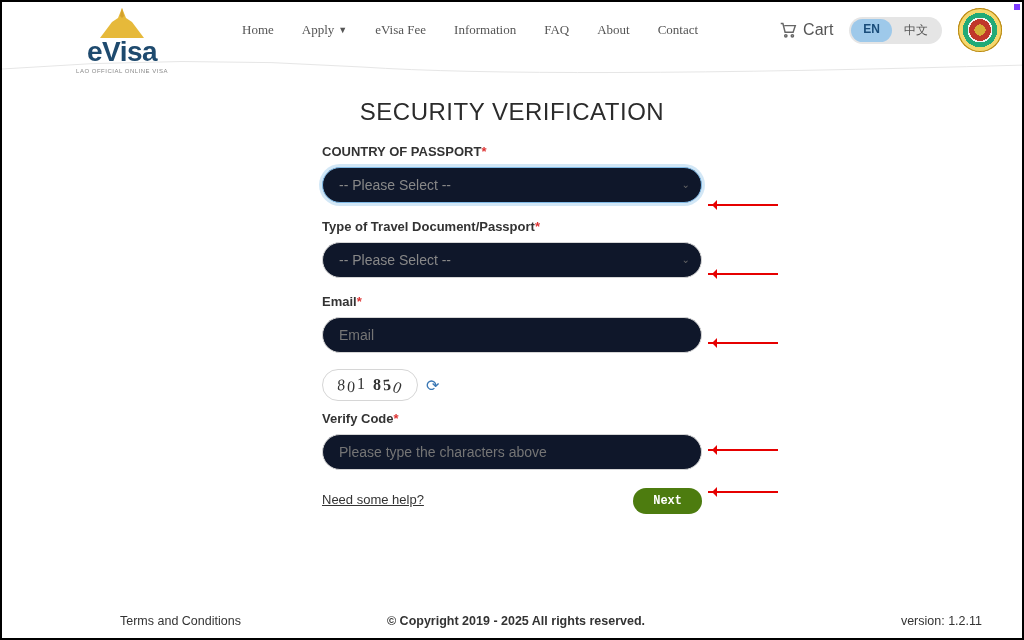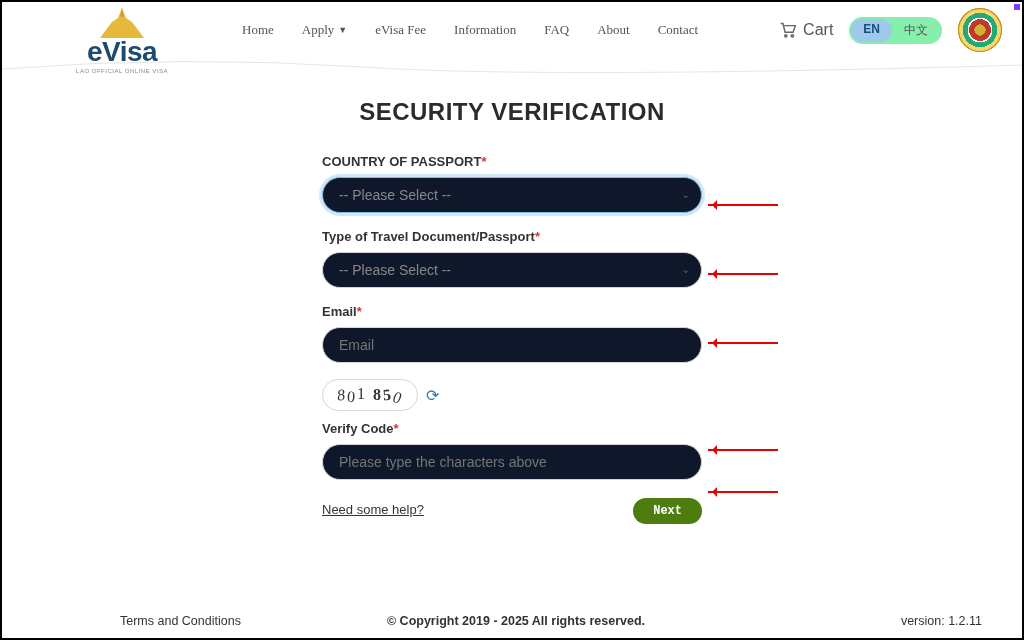--- a/index.html
+++ b/index.html
@@ -65,21 +65,21 @@
   .cart {
     display: flex;
     align-items: center;
     gap: 6px;
     font-size: 16px;
     color: #555;
     cursor:pointer;
   }
   .lang-toggle {
     display: flex;
-    background: #86efac;
+    background: #e5e5e5;
     border-radius: 14px;
     padding: 2px;
     font-size: 12px;
   }
   .lang-btn {
     padding: 3px 12px;
     border-radius: 12px;
     cursor: pointer;
     color:#555;
   }
@@ -98,24 +98,24 @@
     position:absolute; left:0; right:0; top:55px; height:20px; pointer-events:none;
   }
   .main {
     padding: 40px 0 0 0;
     display:flex;
     flex-direction:column;
     align-items:center;
   }
   .title {
     font-size: 24px;
-    font-weight: 700;
+    font-weight: 400;
     letter-spacing: 0.5px;
     color: #2b2b2b;
-    margin-bottom: 28px;
+    margin-bottom: 18px;
   }
   .form {
     width: 380px;
     display:flex;
     flex-direction:column;
   }
   .field-label {
     font-size: 13px;
     font-weight: 600;
     color: #333;

